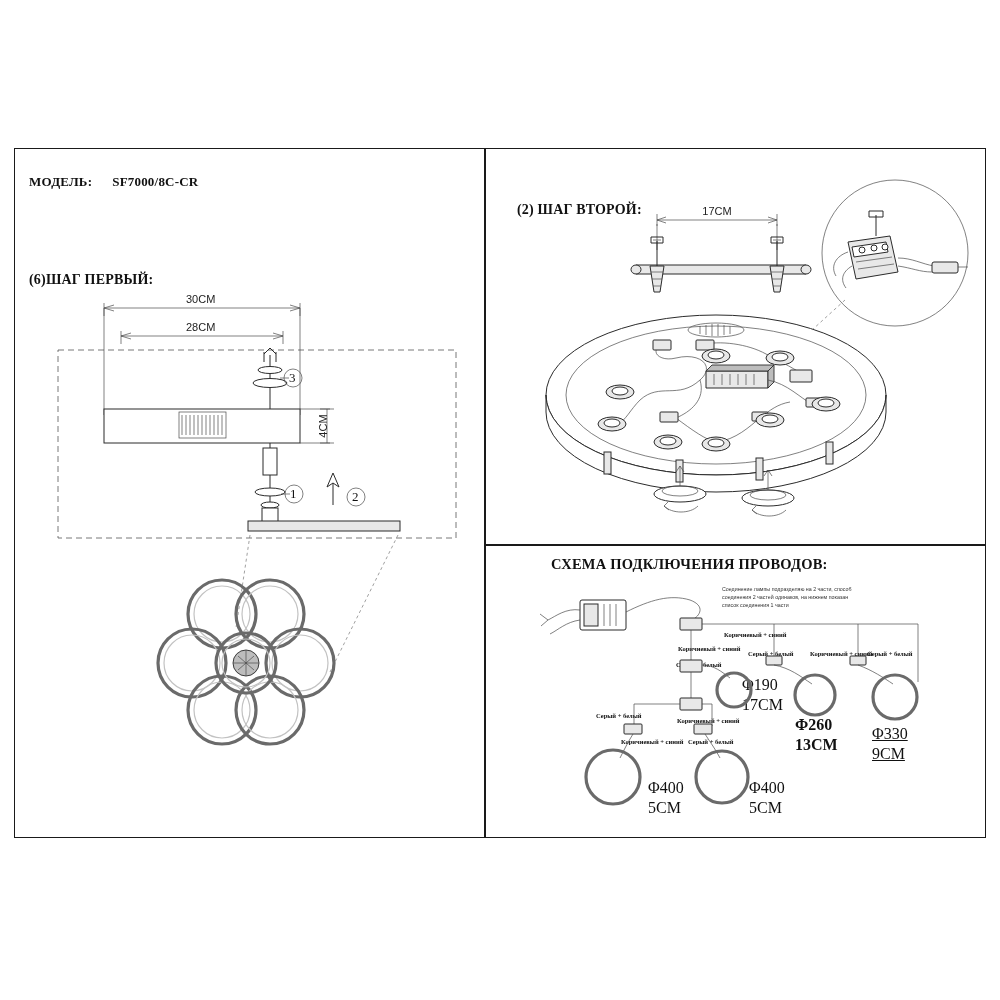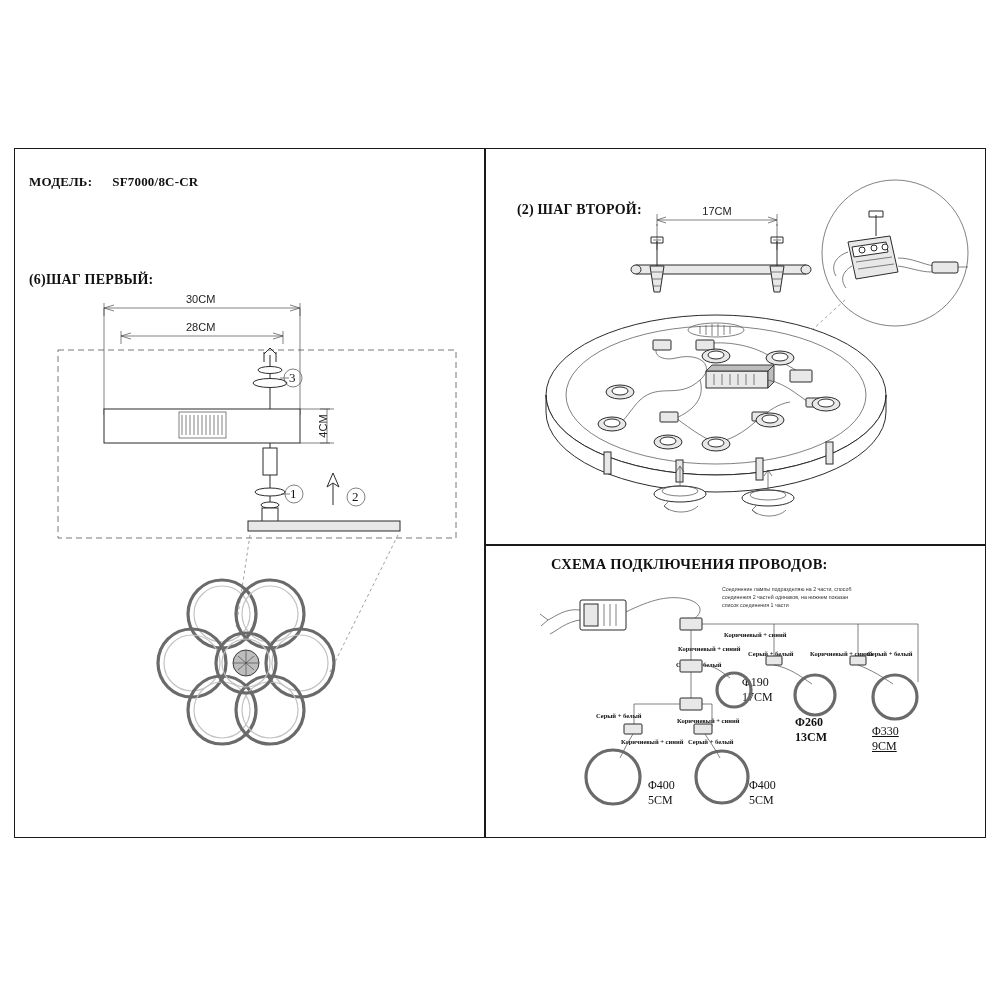--- a/index.html
+++ b/index.html
@@ -101,21 +101,21 @@
     position: absolute;
     font-family: "Liberation Serif", serif;
     font-weight: bold;
     font-size: 6.5px;
     color: #111;
     white-space: nowrap;
   }
   .dlbl {
     position: absolute;
     font-family: "Liberation Serif", serif;
-    font-size: 12px;
+    font-size: 16px;
     color: #111;
     white-space: nowrap;
     line-height: 1.25;
   }
 </style>
 </head>
 <body>
 
 <div class="sheet"></div>
 <div class="divider-v"></div>

